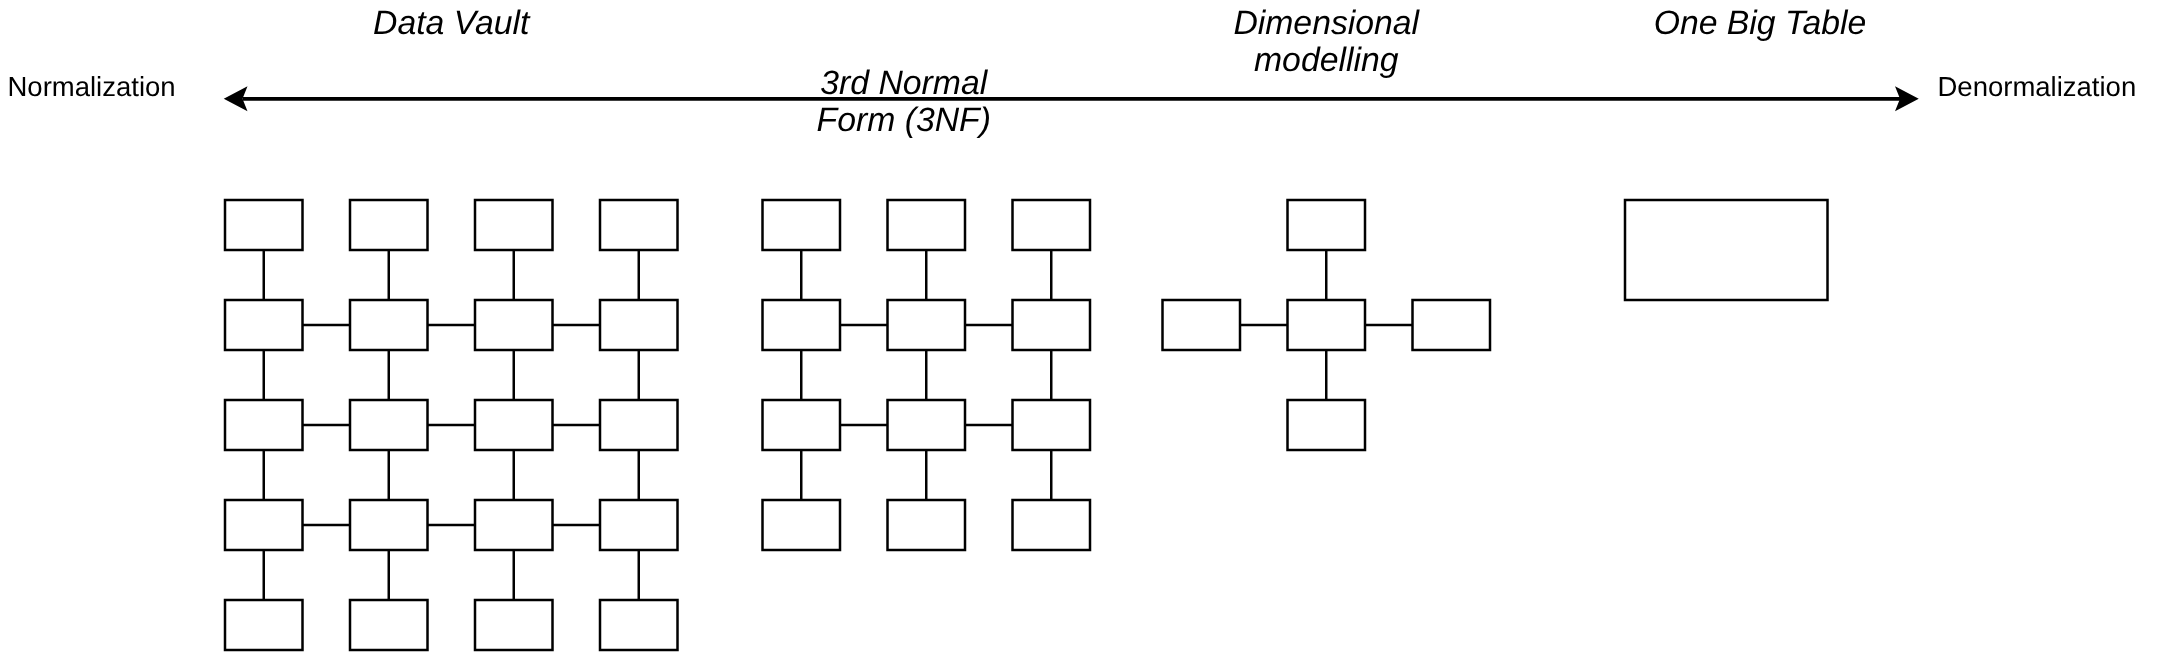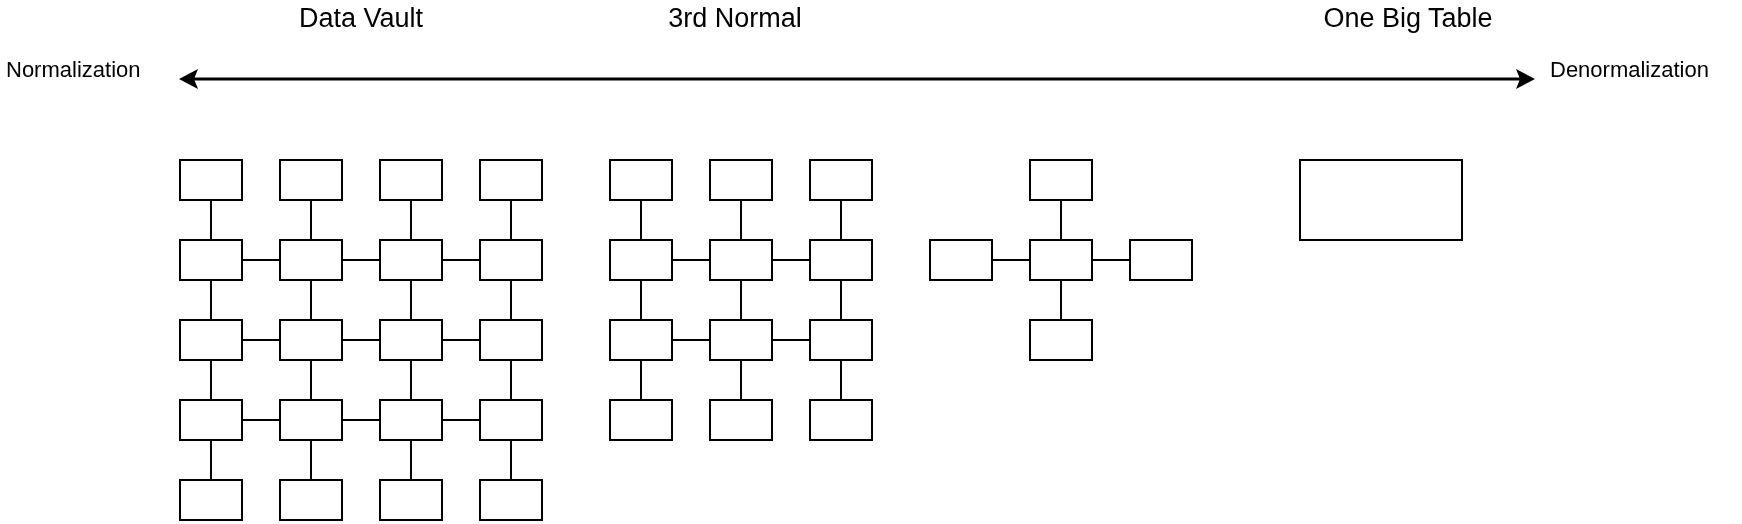--- a/index.html
+++ b/index.html
@@ -36,21 +36,21 @@
   #denormalization-label { left: 1550px; }
   .group-label {
     position: absolute;
     top: 3px;
     width: 300px;
     text-align: center;
     font-size: 27px;
     line-height: 30px;
     color: #000000;
   }
-  .group-label span { display: block; }
+  .group-label span { display: block; font-style: italic; }
 </style>
 </head>
 <body>
 
 <div id="canvas">
 
   <svg id="diagram-svg" xmlns="http://www.w3.org/2000/svg" viewBox="0 0 1742 524">
       <line x1="211" y1="200" x2="211" y2="240" stroke="#000000" stroke-width="2"></line>
       <line x1="211" y1="280" x2="211" y2="320" stroke="#000000" stroke-width="2"></line>
       <line x1="211" y1="360" x2="211" y2="400" stroke="#000000" stroke-width="2"></line>
@@ -137,22 +137,27 @@
     </svg>
 
   <div class="axis-label" id="normalization-label">Normalization</div>
 
   <div class="axis-label" id="denormalization-label">Denormalization</div>
 
   <div class="group-label" style="left: 211px;">
     <span>Data Vault</span>
   </div>
 
-  <div class="group-label" style="left: 585px;">
+  <div class="group-label" style="left: 573px; margin-top: 48px;">
     <span>3rd Normal</span>
+    <span>Form (3NF)</span>
   </div>
 
+  <div class="group-label" style="left: 911px;">
+    <span>Dimensional</span>
+    <span>modelling</span>
+  </div>
 
   <div class="group-label" style="left: 1258px;">
     <span>One Big Table</span>
   </div>
 
 </div>
 
 </body></html>

